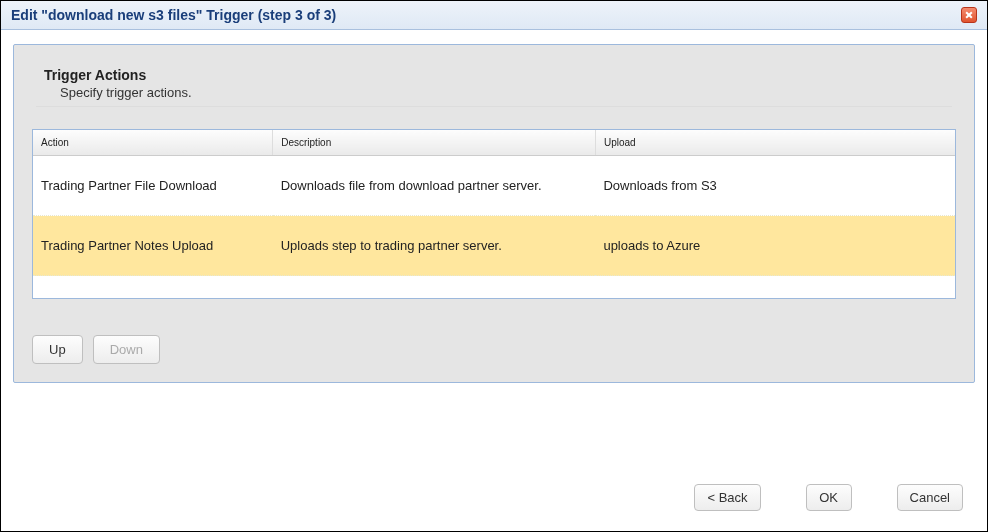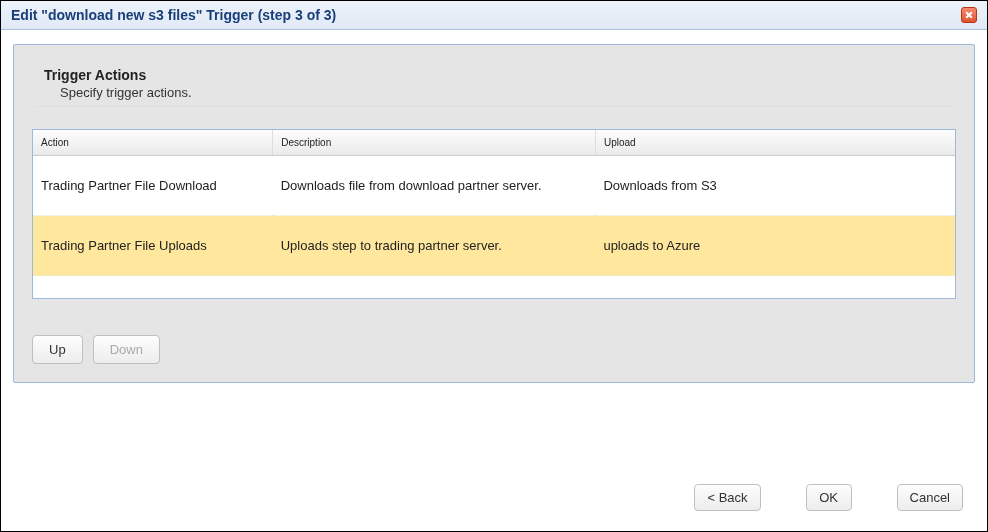--- a/index.html
+++ b/index.html
@@ -188,21 +188,21 @@
               <th class="col-notes">Upload</th>
             </tr>
           </thead>
           <tbody>
             <tr>
               <td>Trading Partner File Download</td>
               <td>Downloads file from download partner server.</td>
               <td>Downloads from S3</td>
             </tr>
             <tr class="row-selected">
-              <td>Trading Partner File Uploads</td>
+              <td>Trading Partner Notes Upload</td>
               <td>Uploads step to trading partner server.</td>
               <td>uploads to Azure</td>
             </tr>
           </tbody>
         </table>
       </div>
 
       <div class="panel-actions">
         <div class="btn-group-left">
           <button class="btn">Up</button>

